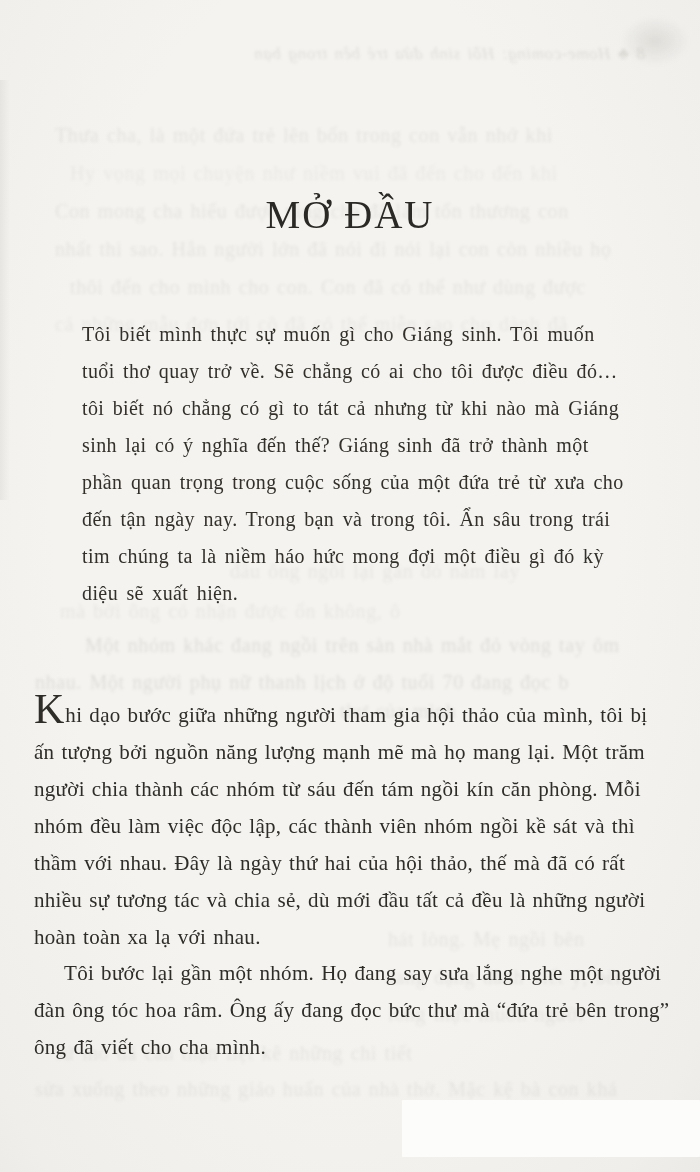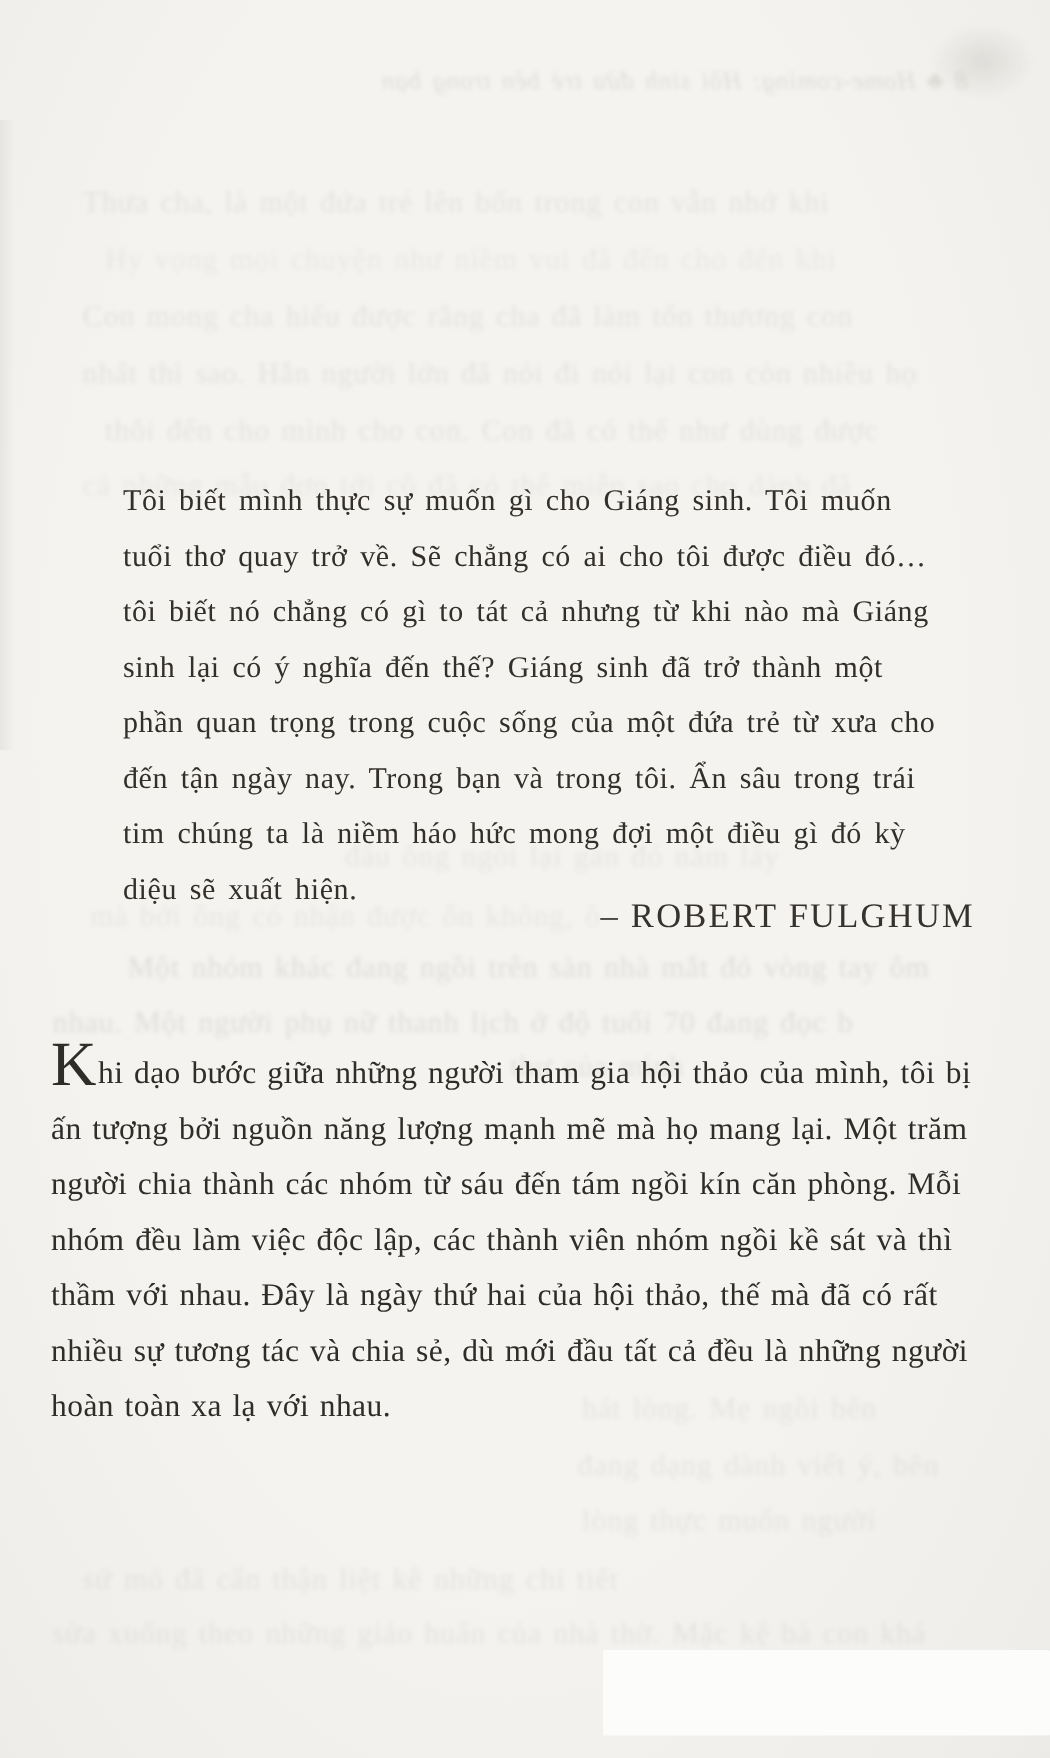--- a/index.html
+++ b/index.html
@@ -102,25 +102,26 @@
   <div class="bleed bl-7">mà bởi ông có nhận được ổn không, ông liền gật đầu</div>
   <div class="bleed bl-8">Một nhóm khác đang ngồi trên sàn nhà mắt đỏ vòng tay ôm</div>
   <div class="bleed bl-9">nhau. Một người phụ nữ thanh lịch ở độ tuổi 70 đang đọc b</div>
   <div class="bleed bl-10">thư của mình</div>
   <div class="bleed bl-11">hát lòng. Mẹ ngồi bên</div>
   <div class="bleed bl-12">đang dạng dành viết ý, bên</div>
   <div class="bleed bl-13">lòng thực muốn người</div>
   <div class="bleed bl-14">sứ mỏ đã cẩn thận liệt kê những chi tiết</div>
   <div class="bleed bl-15">sửa xuống theo những giáo huấn của nhà thờ. Mặc kệ bà con khá</div>
 
+  <h1 class="title">MỞ ĐẦU</h1>
 
   <div class="quote">Tôi biết mình thực sự muốn gì cho Giáng sinh. Tôi muốn tuổi thơ quay trở về. Sẽ chẳng có ai cho tôi được điều đó… tôi biết nó chẳng có gì to tát cả nhưng từ khi nào mà Giáng sinh lại có ý nghĩa đến thế? Giáng sinh đã trở thành một phần quan trọng trong cuộc sống của một đứa trẻ từ xưa cho đến tận ngày nay. Trong bạn và trong tôi. Ẩn sâu trong trái tim chúng ta là niềm háo hức mong đợi một điều gì đó kỳ diệu sẽ xuất hiện.</div>
 
-  <div class="attribution">– ROBERT FULGHUM</div>
 
   <p class="para para-1"><span class="dropcap">K</span><span>hi dạo bước giữa những người tham gia hội thảo của mình, tôi bị ấn tượng bởi nguồn năng lượng mạnh mẽ mà họ mang lại. Một trăm người chia thành các nhóm từ sáu đến tám ngồi kín căn phòng. Mỗi nhóm đều làm việc độc lập, các thành viên nhóm ngồi kề sát và thì thầm với nhau. Đây là ngày thứ hai của hội thảo, thế mà đã có rất nhiều sự tương tác và chia sẻ, dù mới đầu tất cả đều là những người hoàn toàn xa lạ với nhau.</span></p>
 
+  <p class="para para-2">Tôi bước lại gần một nhóm. Họ đang say sưa lắng nghe một người đàn ông tóc hoa râm. Ông ấy đang đọc bức thư mà “đứa trẻ bên trong” ông đã viết cho cha mình.</p>
 
   <div class="white-patch"></div>
   <div class="smudge-top-right"></div>
   <div class="smudge-left-edge"></div>
 
 </div>
 
 </body></html>

